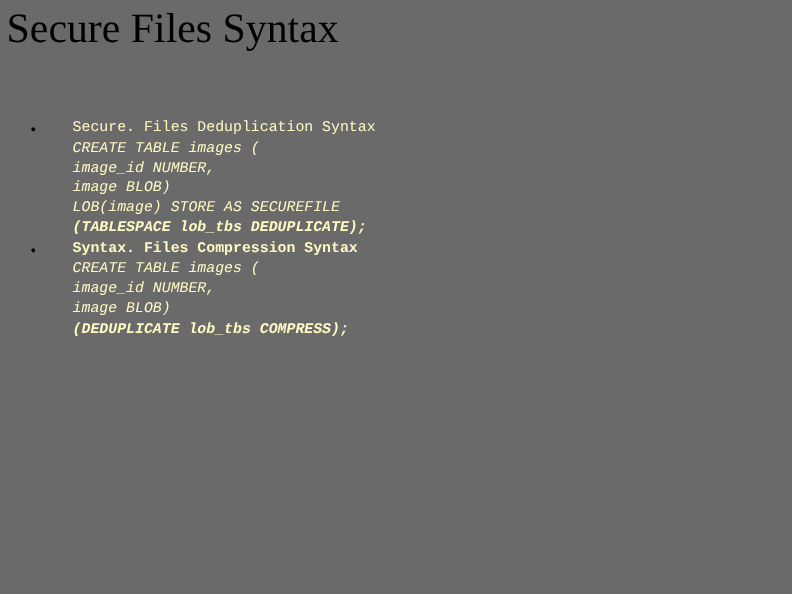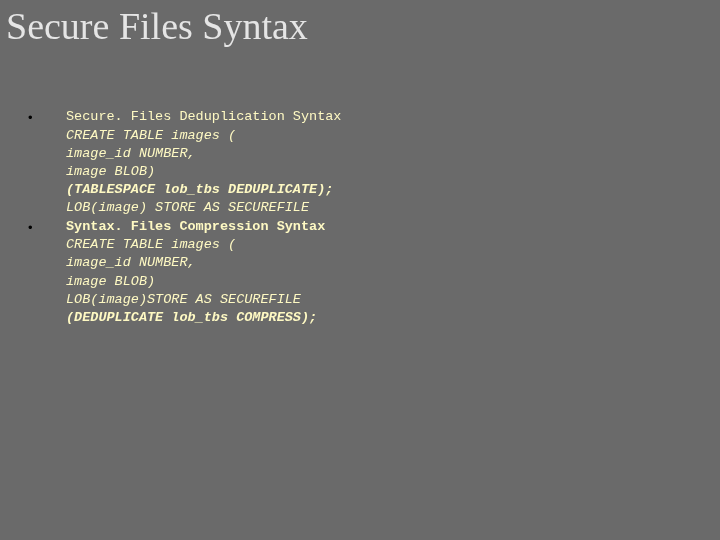--- a/index.html
+++ b/index.html
@@ -13,21 +13,21 @@
   }
   .slide {
     width: 720px;
     height: 540px;
     position: relative;
     box-sizing: border-box;
   }
   .title {
     font-family: "Times New Roman", Times, serif;
     font-size: 38px;
-    color: #e5e5e5;
+    color: #000000;
     position: absolute;
     top: 4px;
     left: 6px;
     font-weight: 400;
   }
   .content {
     position: absolute;
     top: 108px;
     left: 28px;
     right: 20px;
@@ -70,44 +70,43 @@
       <div class="row">
         <div class="bullet"></div>
         <div class="text i">image_id NUMBER,</div>
       </div>
       <div class="row">
         <div class="bullet"></div>
         <div class="text i">image BLOB)</div>
       </div>
       <div class="row">
         <div class="bullet"></div>
-        <div class="text b i">(TABLESPACE lob_tbs DEDUPLICATE);</div>
+        <div class="text i">LOB(image) STORE AS SECUREFILE</div>
       </div>
       <div class="row">
         <div class="bullet"></div>
-        <div class="text i">LOB(image) STORE AS SECUREFILE</div>
+        <div class="text b i">(TABLESPACE lob_tbs DEDUPLICATE);</div>
       </div>
       <div class="row">
         <div class="bullet">•</div>
         <div class="text b">Syntax. Files Compression Syntax</div>
       </div>
       <div class="row">
         <div class="bullet"></div>
         <div class="text i">CREATE TABLE images (</div>
       </div>
       <div class="row">
         <div class="bullet"></div>
         <div class="text i">image_id NUMBER,</div>
       </div>
       <div class="row">
         <div class="bullet"></div>
         <div class="text i">image BLOB)</div>
       </div>
       <div class="row">
         <div class="bullet"></div>
-        <div class="text i">LOB(image)STORE AS SECUREFILE</div>
       </div>
       <div class="row">
         <div class="bullet"></div>
         <div class="text b i">(DEDUPLICATE lob_tbs COMPRESS);</div>
       </div>
     </div>
 </div>
 
 </body></html>

